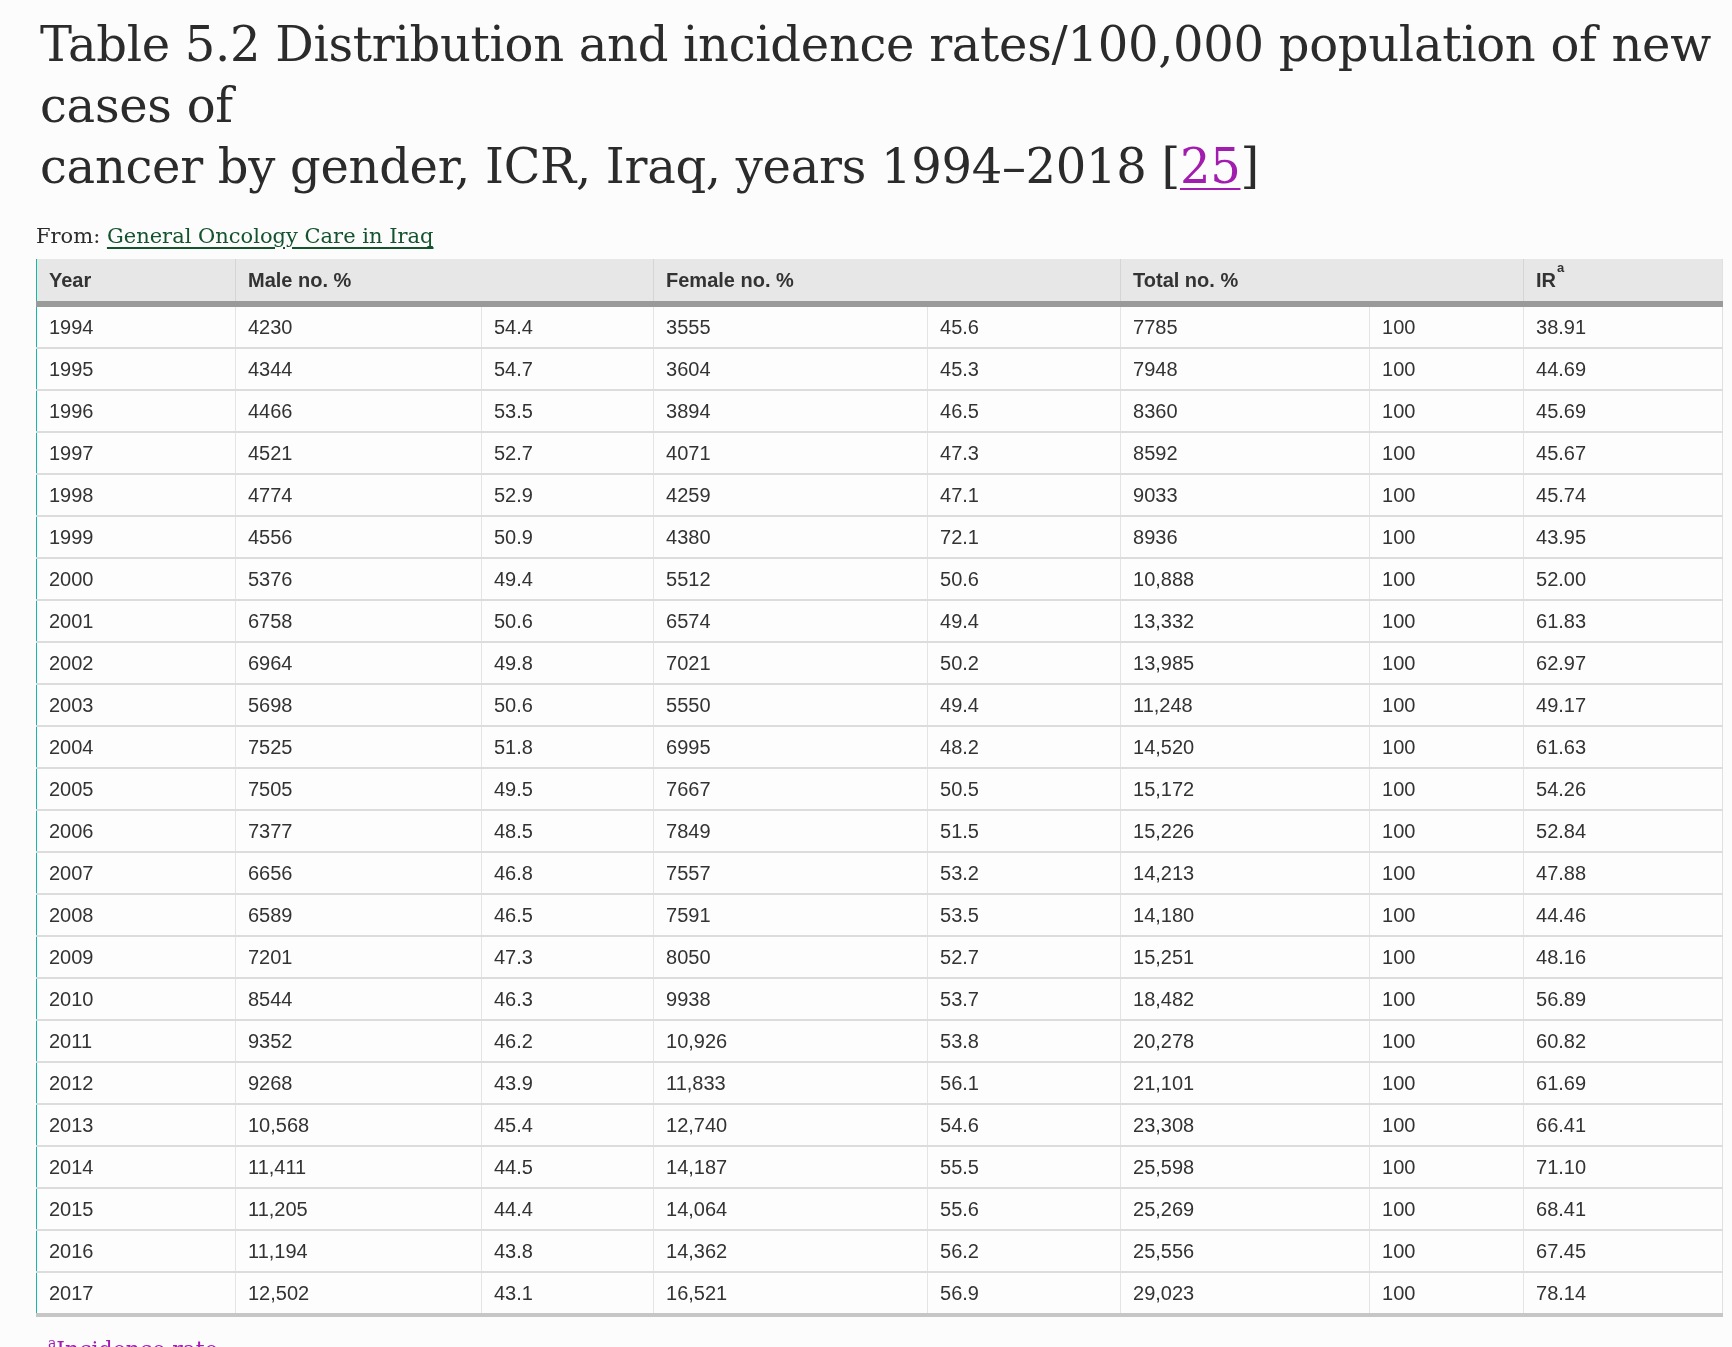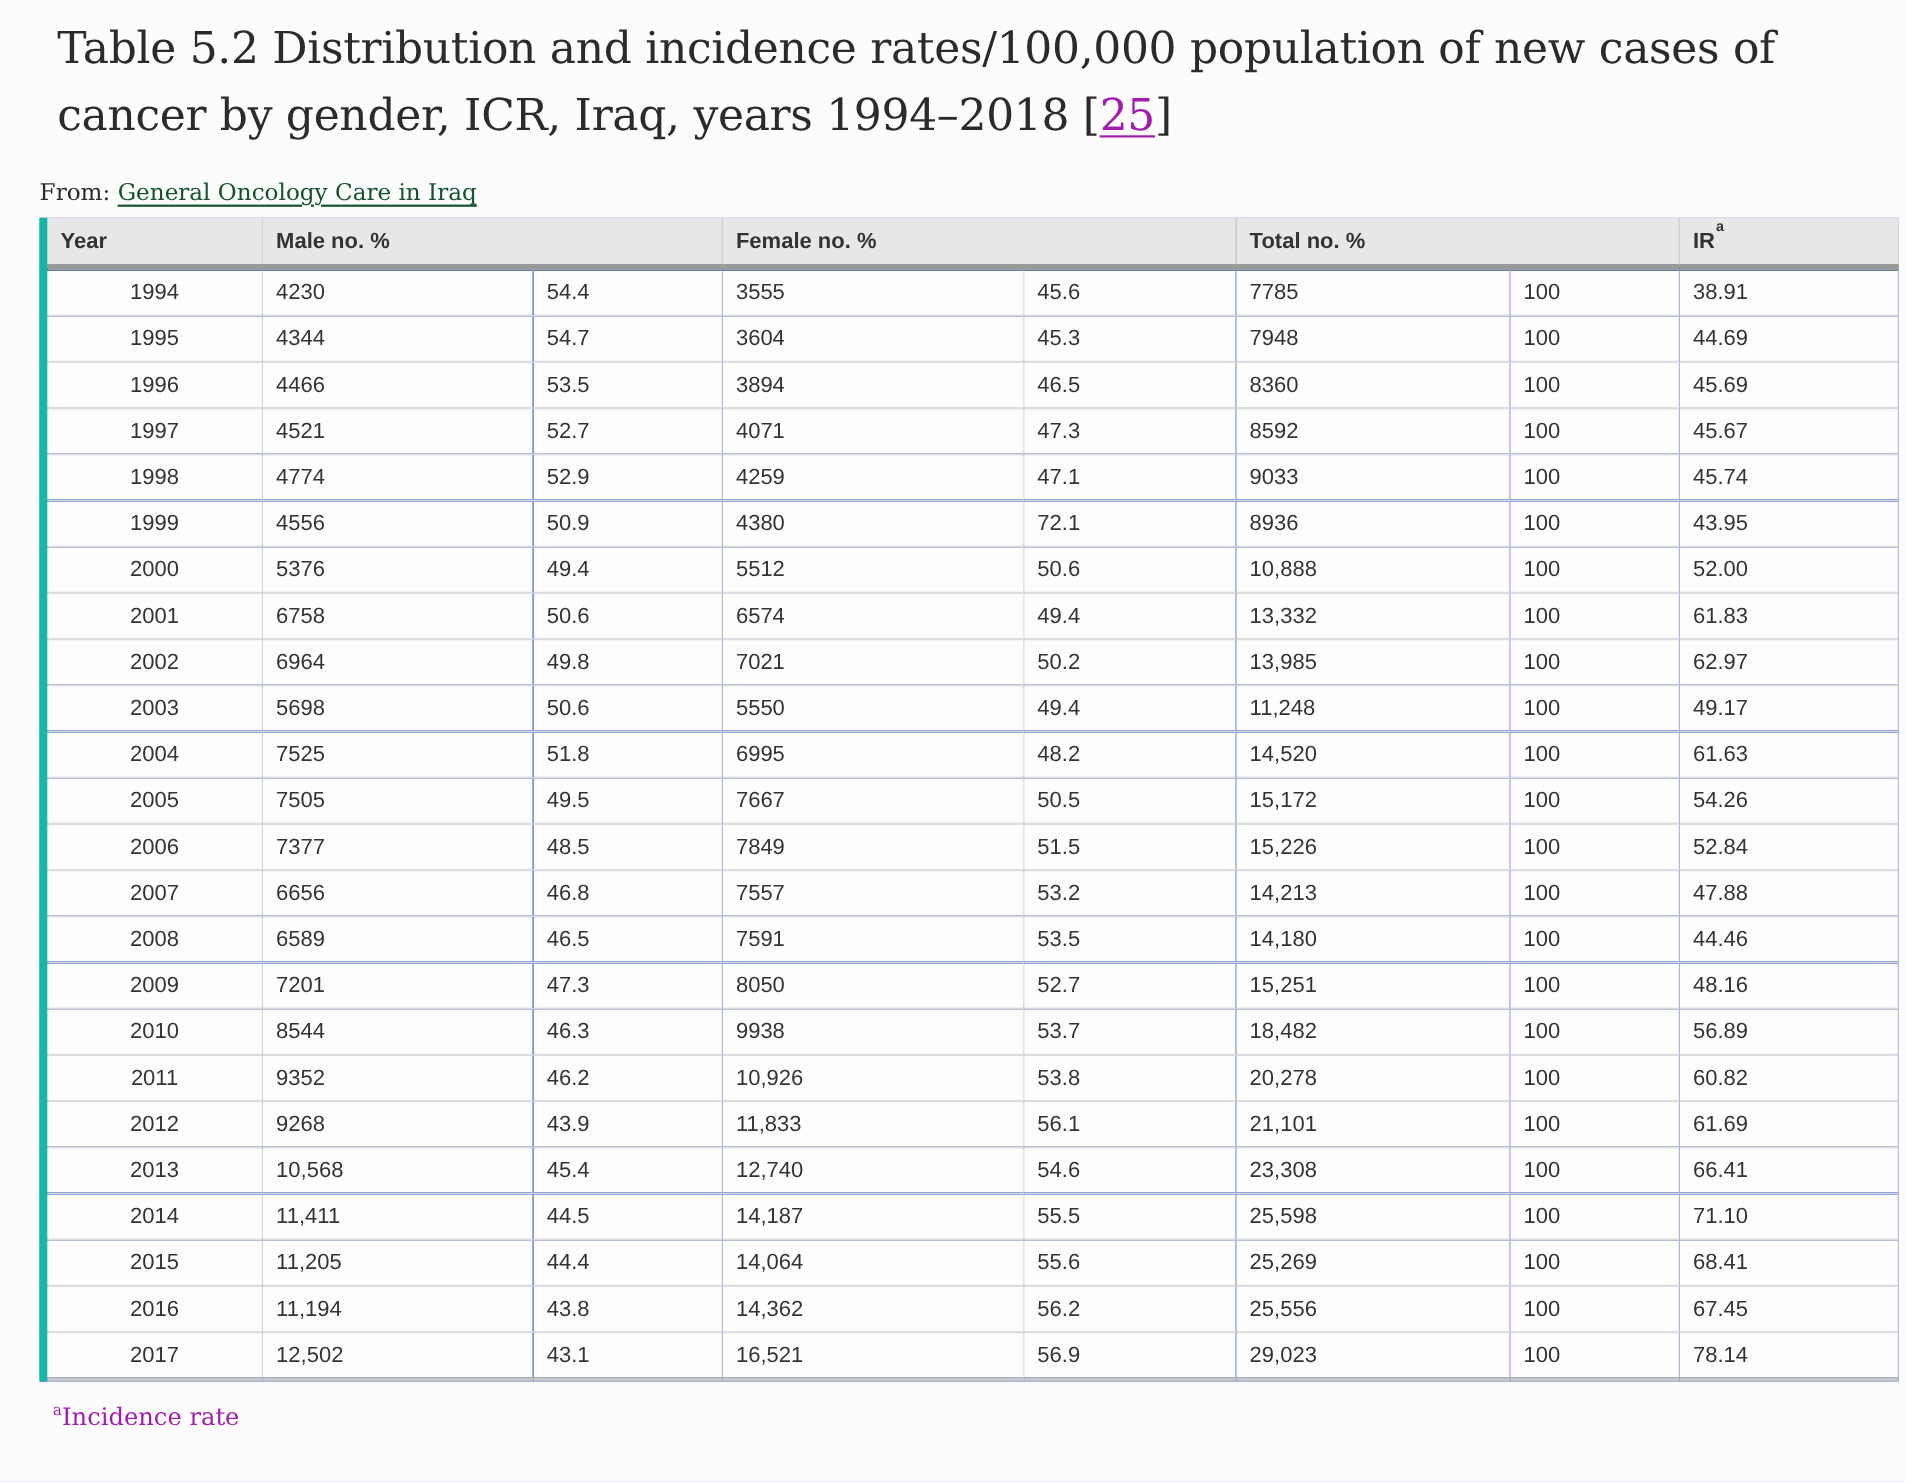--- a/index.html
+++ b/index.html
@@ -9,24 +9,24 @@
     font-family: "Liberation Sans", sans-serif;
   }
   body {
     width: 1732px;
     height: 1347px;
     overflow: hidden;
     box-sizing: border-box;
     padding: 6px 10px 0 36px;
   }
   h1.page-title {
-    margin: 8px 0 0 16px;
+    margin: 8px 0 0 4px;
     font-family: "DejaVu Serif", serif;
     font-weight: 400;
-    font-size: 40px;
+    font-size: 48px;
     line-height: 61px;
     letter-spacing: -0.3px;
     color: #2b2b2b;
   }
   h1.page-title .cite-bracket { color: #2b2b2b; }
   h1.page-title a.cite-link {
     color: #a21caf;
     text-decoration: underline;
     text-underline-offset: 5px;
     text-decoration-thickness: 2px;
@@ -40,23 +40,23 @@
   }
   p.from-line a.source-link {
     color: #14532d;
     text-decoration: underline;
     text-underline-offset: 4px;
   }
   table.data-table {
     width: 1686px;
     table-layout: fixed;
     border-collapse: collapse;
-    border-left: 7px solid #14b8a6;
+    border-left: 1px solid #14b8a6;
     border-right: 1px solid #e0e0e0;
-    background: #1d4ed8;
+    background: #fef9c3;
   }
   table.data-table thead th {
     background: #e7e7e7;
     text-align: left;
     font-size: 20px;
     line-height: 24px;
     font-weight: 700;
     color: #333333;
     padding: 9px 12px;
     border-bottom: 6px solid #9a9a9a;
@@ -74,21 +74,21 @@
     font-size: 20px;
     line-height: 22px;
     color: #333333;
     padding: 9px 12px;
     border-bottom: 2px solid #dcdcdc;
     border-left: 1px solid #e4e4e4;
     background: #fdfdfd;
     white-space: nowrap;
     overflow: hidden;
   }
-  table.data-table tbody td:first-child { border-left: none; text-align: center; }
+  table.data-table tbody td:first-child { border-left: none; }
   table.data-table tbody tr:last-child td { border-bottom: 4px solid #c6c6c6; }
   p.footnote {
     margin: 20px 0 0 12px;
     font-family: "DejaVu Serif", serif;
     font-size: 22px;
     line-height: 26px;
     color: #a21caf;
   }
   p.footnote sup {
     font-size: 14px;

